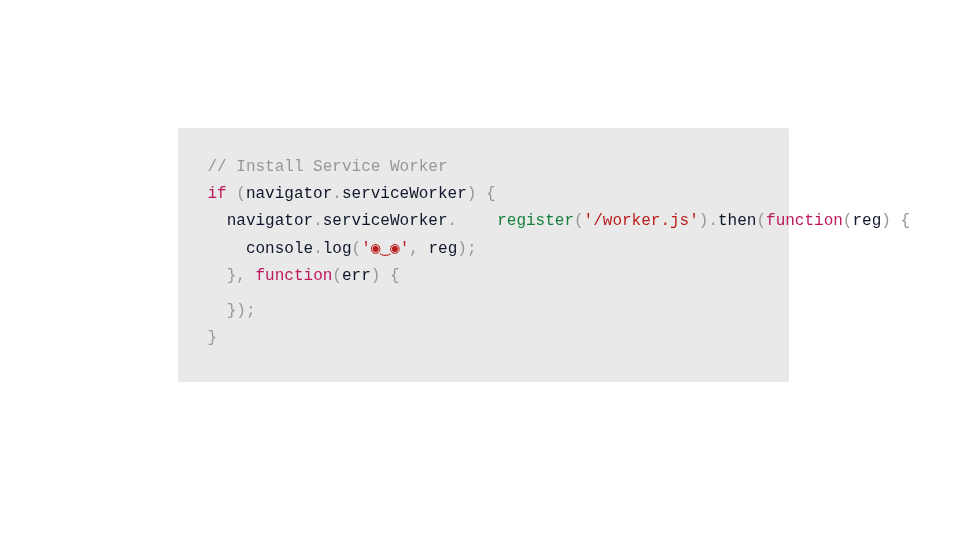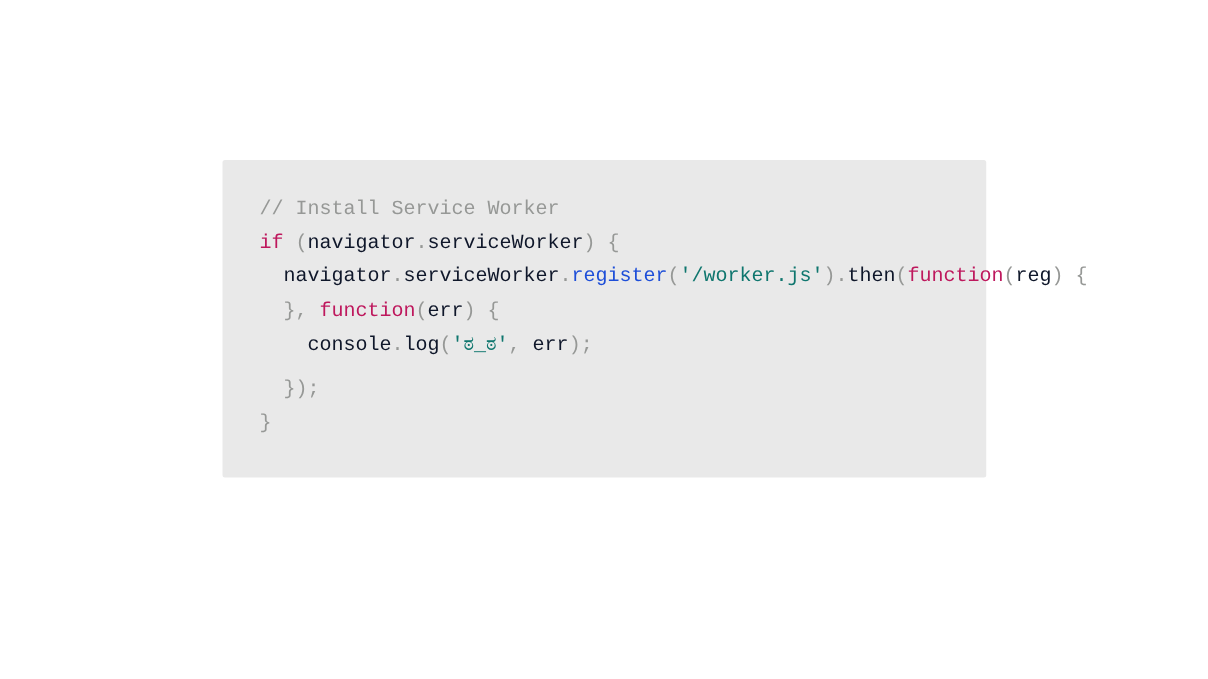--- a/index.html
+++ b/index.html
@@ -26,29 +26,29 @@
       line-height: 1.7;
       color: #333333;
     }
     .code-line {
       white-space: pre;
     }
     .tok-comment { color: #969896; }
     .tok-keyword { color: #be185d; }
     .tok-punct { color: #969896; }
     .tok-plain { color: #0f172a; }
-    .tok-method { color: #1d4ed8; }
-    .tok-string { color: #0f766e; }
+    .tok-method { color: #15803d; margin-left: 40px; }
+    .tok-string { color: #b91c1c; }
     .spacer { height: 8px; }
   </style>
 </head>
 <body>
 
 <div class="code-block">
   <div class="code-line"><span class="tok-comment">// Install Service Worker</span></div>
   <div class="code-line"><span class="tok-keyword">if</span><span class="tok-punct"> (</span><span class="tok-plain">navigator</span><span class="tok-punct">.</span><span class="tok-plain">serviceWorker</span><span class="tok-punct">) {</span></div>
   <div class="code-line"><span class="tok-plain">  </span><span class="tok-plain">navigator</span><span class="tok-punct">.</span><span class="tok-plain">serviceWorker</span><span class="tok-punct">.</span><span class="tok-method">register</span><span class="tok-punct">(</span><span class="tok-string">'/worker.js'</span><span class="tok-punct">).</span><span class="tok-plain">then</span><span class="tok-punct">(</span><span class="tok-keyword">function</span><span class="tok-punct">(</span><span class="tok-plain">reg</span><span class="tok-punct">) {</span></div>
+  <div class="code-line"><span class="tok-plain">    </span><span class="tok-plain">console</span><span class="tok-punct">.</span><span class="tok-plain">log</span><span class="tok-punct">(</span><span class="tok-string">'◉‿◉'</span><span class="tok-punct">, </span><span class="tok-plain">reg</span><span class="tok-punct">);</span></div>
   <div class="code-line"><span class="tok-plain">  </span><span class="tok-punct">}, </span><span class="tok-keyword">function</span><span class="tok-punct">(</span><span class="tok-plain">err</span><span class="tok-punct">) {</span></div>
-  <div class="code-line"><span class="tok-plain">    </span><span class="tok-plain">console</span><span class="tok-punct">.</span><span class="tok-plain">log</span><span class="tok-punct">(</span><span class="tok-string">'ಠ_ಠ'</span><span class="tok-punct">, </span><span class="tok-plain">err</span><span class="tok-punct">);</span></div>
   <div class="spacer"></div>
   <div class="code-line"><span class="tok-plain">  </span><span class="tok-punct">});</span></div>
   <div class="code-line"><span class="tok-punct">}</span></div>
 </div>
 
 </body></html>

